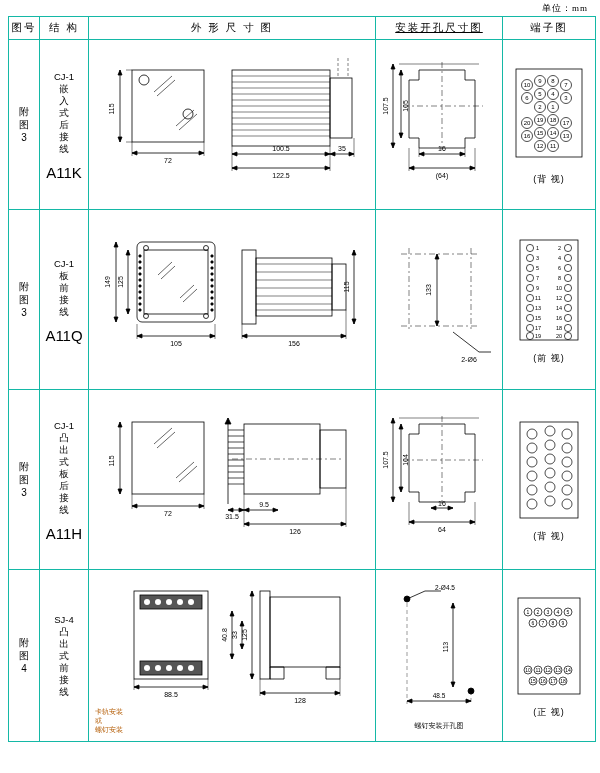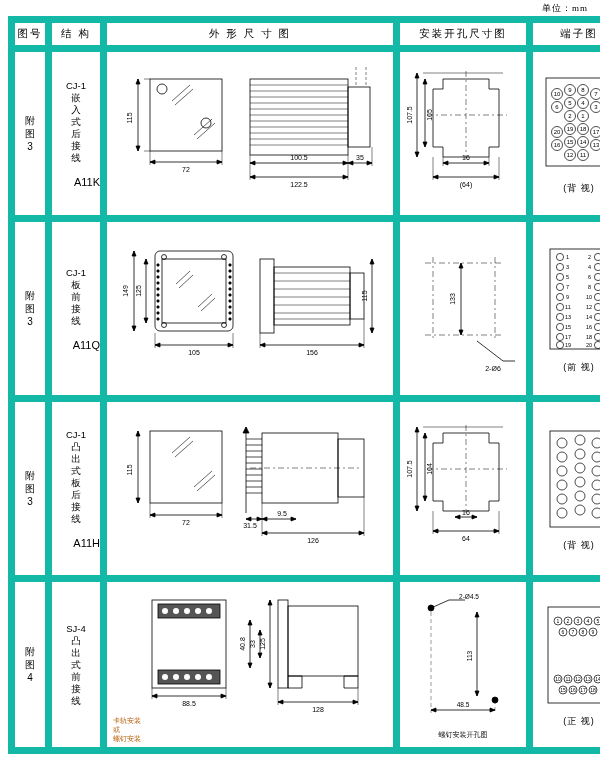--- a/index.html
+++ b/index.html
@@ -1,29 +1,29 @@
 <!DOCTYPE html>
 <html><head>
 <meta charset="utf-8">
 <style>
   html,body{margin:0;padding:0;background:#fff;}
   body{width:600px;height:773px;font-family:"Liberation Sans","DejaVu Sans",sans-serif;color:#000;}
   .page{position:relative;width:600px;height:773px;box-sizing:border-box;padding:0 8px;}
   .unit{position:absolute;right:12px;top:2px;font-size:9px;letter-spacing:1px;font-family:Liberation Serif, serif;}
   table.main{position:absolute;left:8px;top:16px;width:584px;border-collapse:collapse;table-layout:fixed;}
-  table.main td,table.main th{border:7px solid #14b8a6;padding:0;vertical-align:middle;text-align:center;font-weight:normal;}
+  table.main td,table.main th{border:1px solid #14b8a6;padding:0;vertical-align:middle;text-align:center;font-weight:normal;}
   thead th{height:22px;font-size:10.5px;letter-spacing:2px;}
   .c-num{width:30px;}
   .c-struct{width:48px;}
   .c-outline{width:286px;}
-  .c-mount{width:126px;}
+  .c-mount{width:126px;text-decoration:underline;}
   .c-term{width:92px;}
   .cellnum{font-size:10px;line-height:13px;}
   .structcell{font-size:9.5px;line-height:12px;padding:4px 2px;}
-  .struct-code{font-size:11px;margin-top:12px;text-align:right;}
+  .struct-code{font-size:15px;margin-top:12px;}
   .cap{font-size:9px;margin-top:2px;letter-spacing:1px;text-align:center;}
   .r1{height:170px;}
   .r2{height:180px;}
   .r3{height:180px;}
   .r4{height:172px;}
   svg{display:block;margin:0 auto;}
   .foot{font-size:7px;line-height:9px;color:#b35a00;}
   .note{font-size:7px;}
 </style>
 </head>

